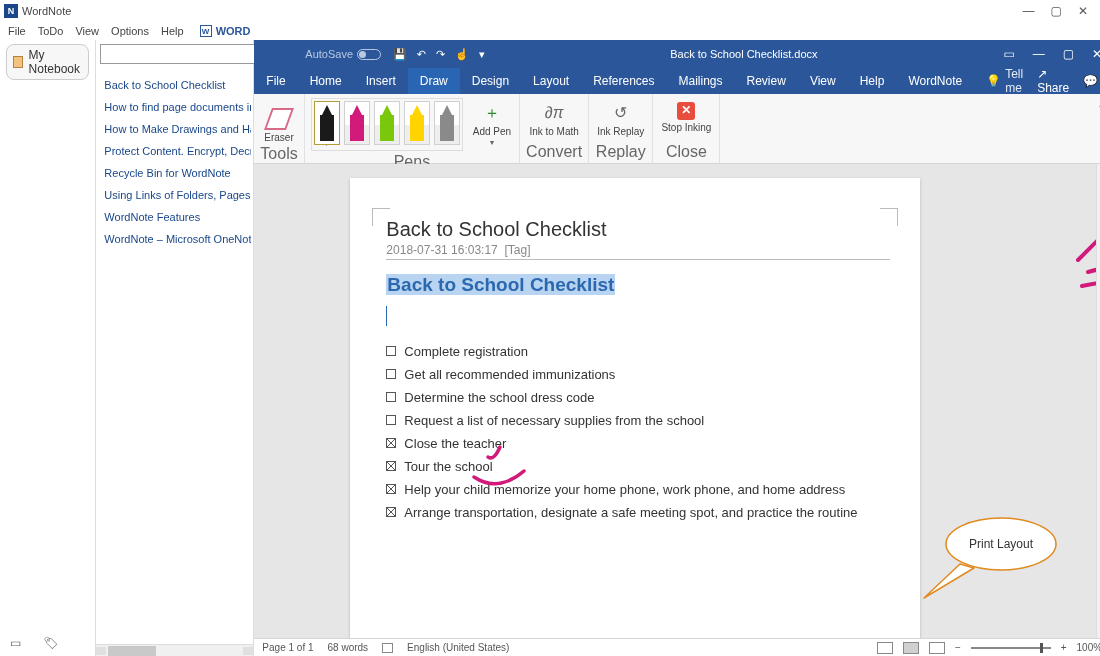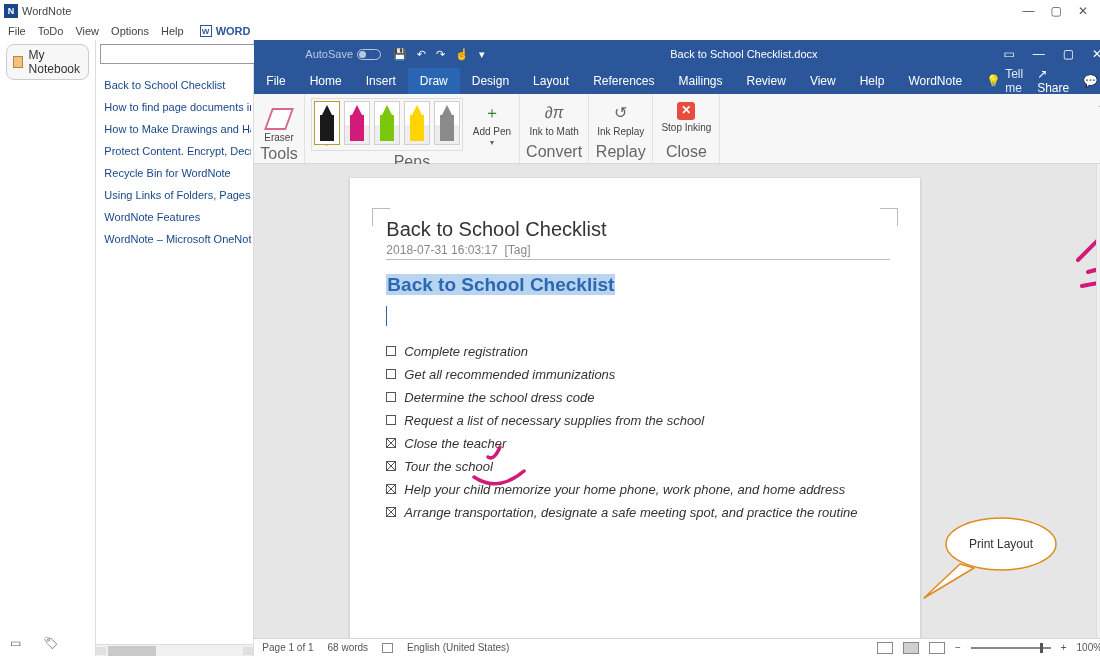--- a/index.html
+++ b/index.html
@@ -309,21 +309,21 @@
   background: #b9d4f0; display: inline;
   padding: 0 1px;
 }
 .cursor {
   display:inline-block; width:1px; height:20px; background:#2b68b0; vertical-align:middle;
   margin-top: 10px;
 }
 .check-list { margin-top: 18px; }
 .check-list .item {
   display: flex; align-items: baseline; gap: 8px;
-  font-size: 13px; color: #333; margin: 8px 0; font-style: italic;
+  font-size: 13px; color: #333; margin: 8px 0;
 }
 .check-list .box {
   width: 10px; height: 10px; border: 1px solid #555; position: relative;
   flex: 0 0 10px;
 }
 .check-list .box.checked::after {
   content: ""; position:absolute; left:-1px; top:-1px; right:-1px; bottom:-1px;
   background:
     linear-gradient(45deg, transparent 45%, #555 46% 54%, transparent 55%),
     linear-gradient(-45deg, transparent 45%, #555 46% 54%, transparent 55%);

